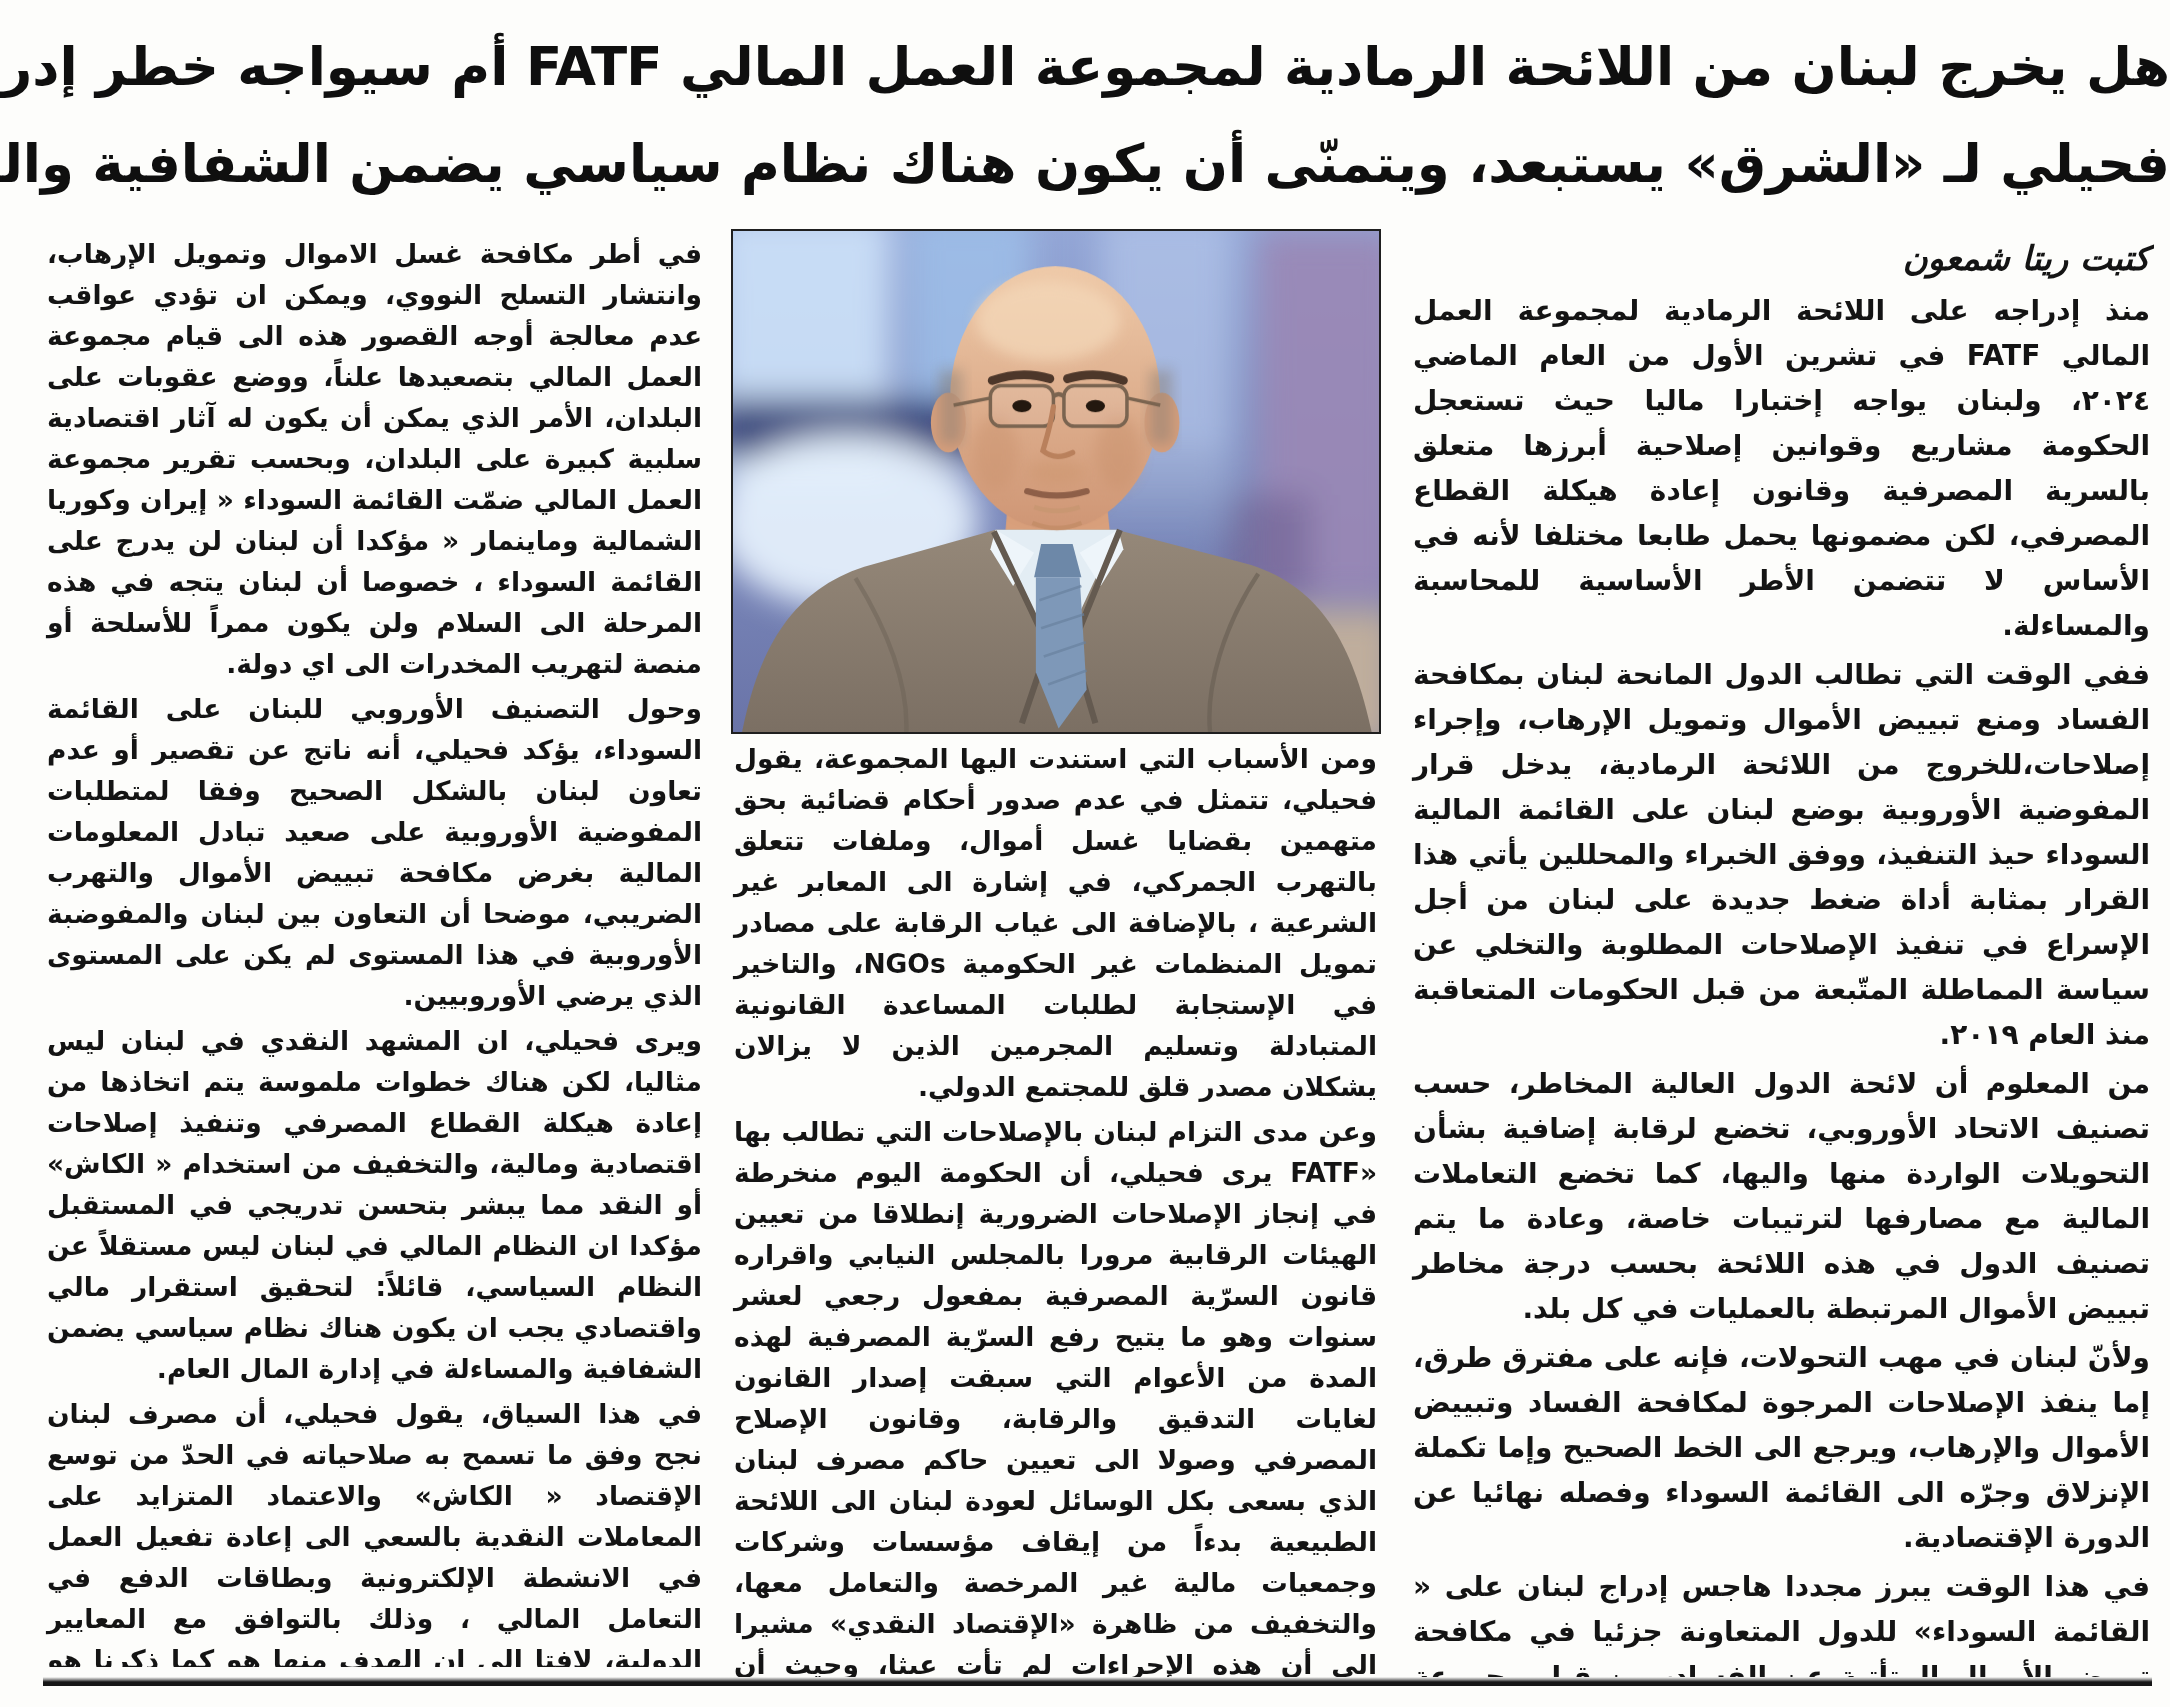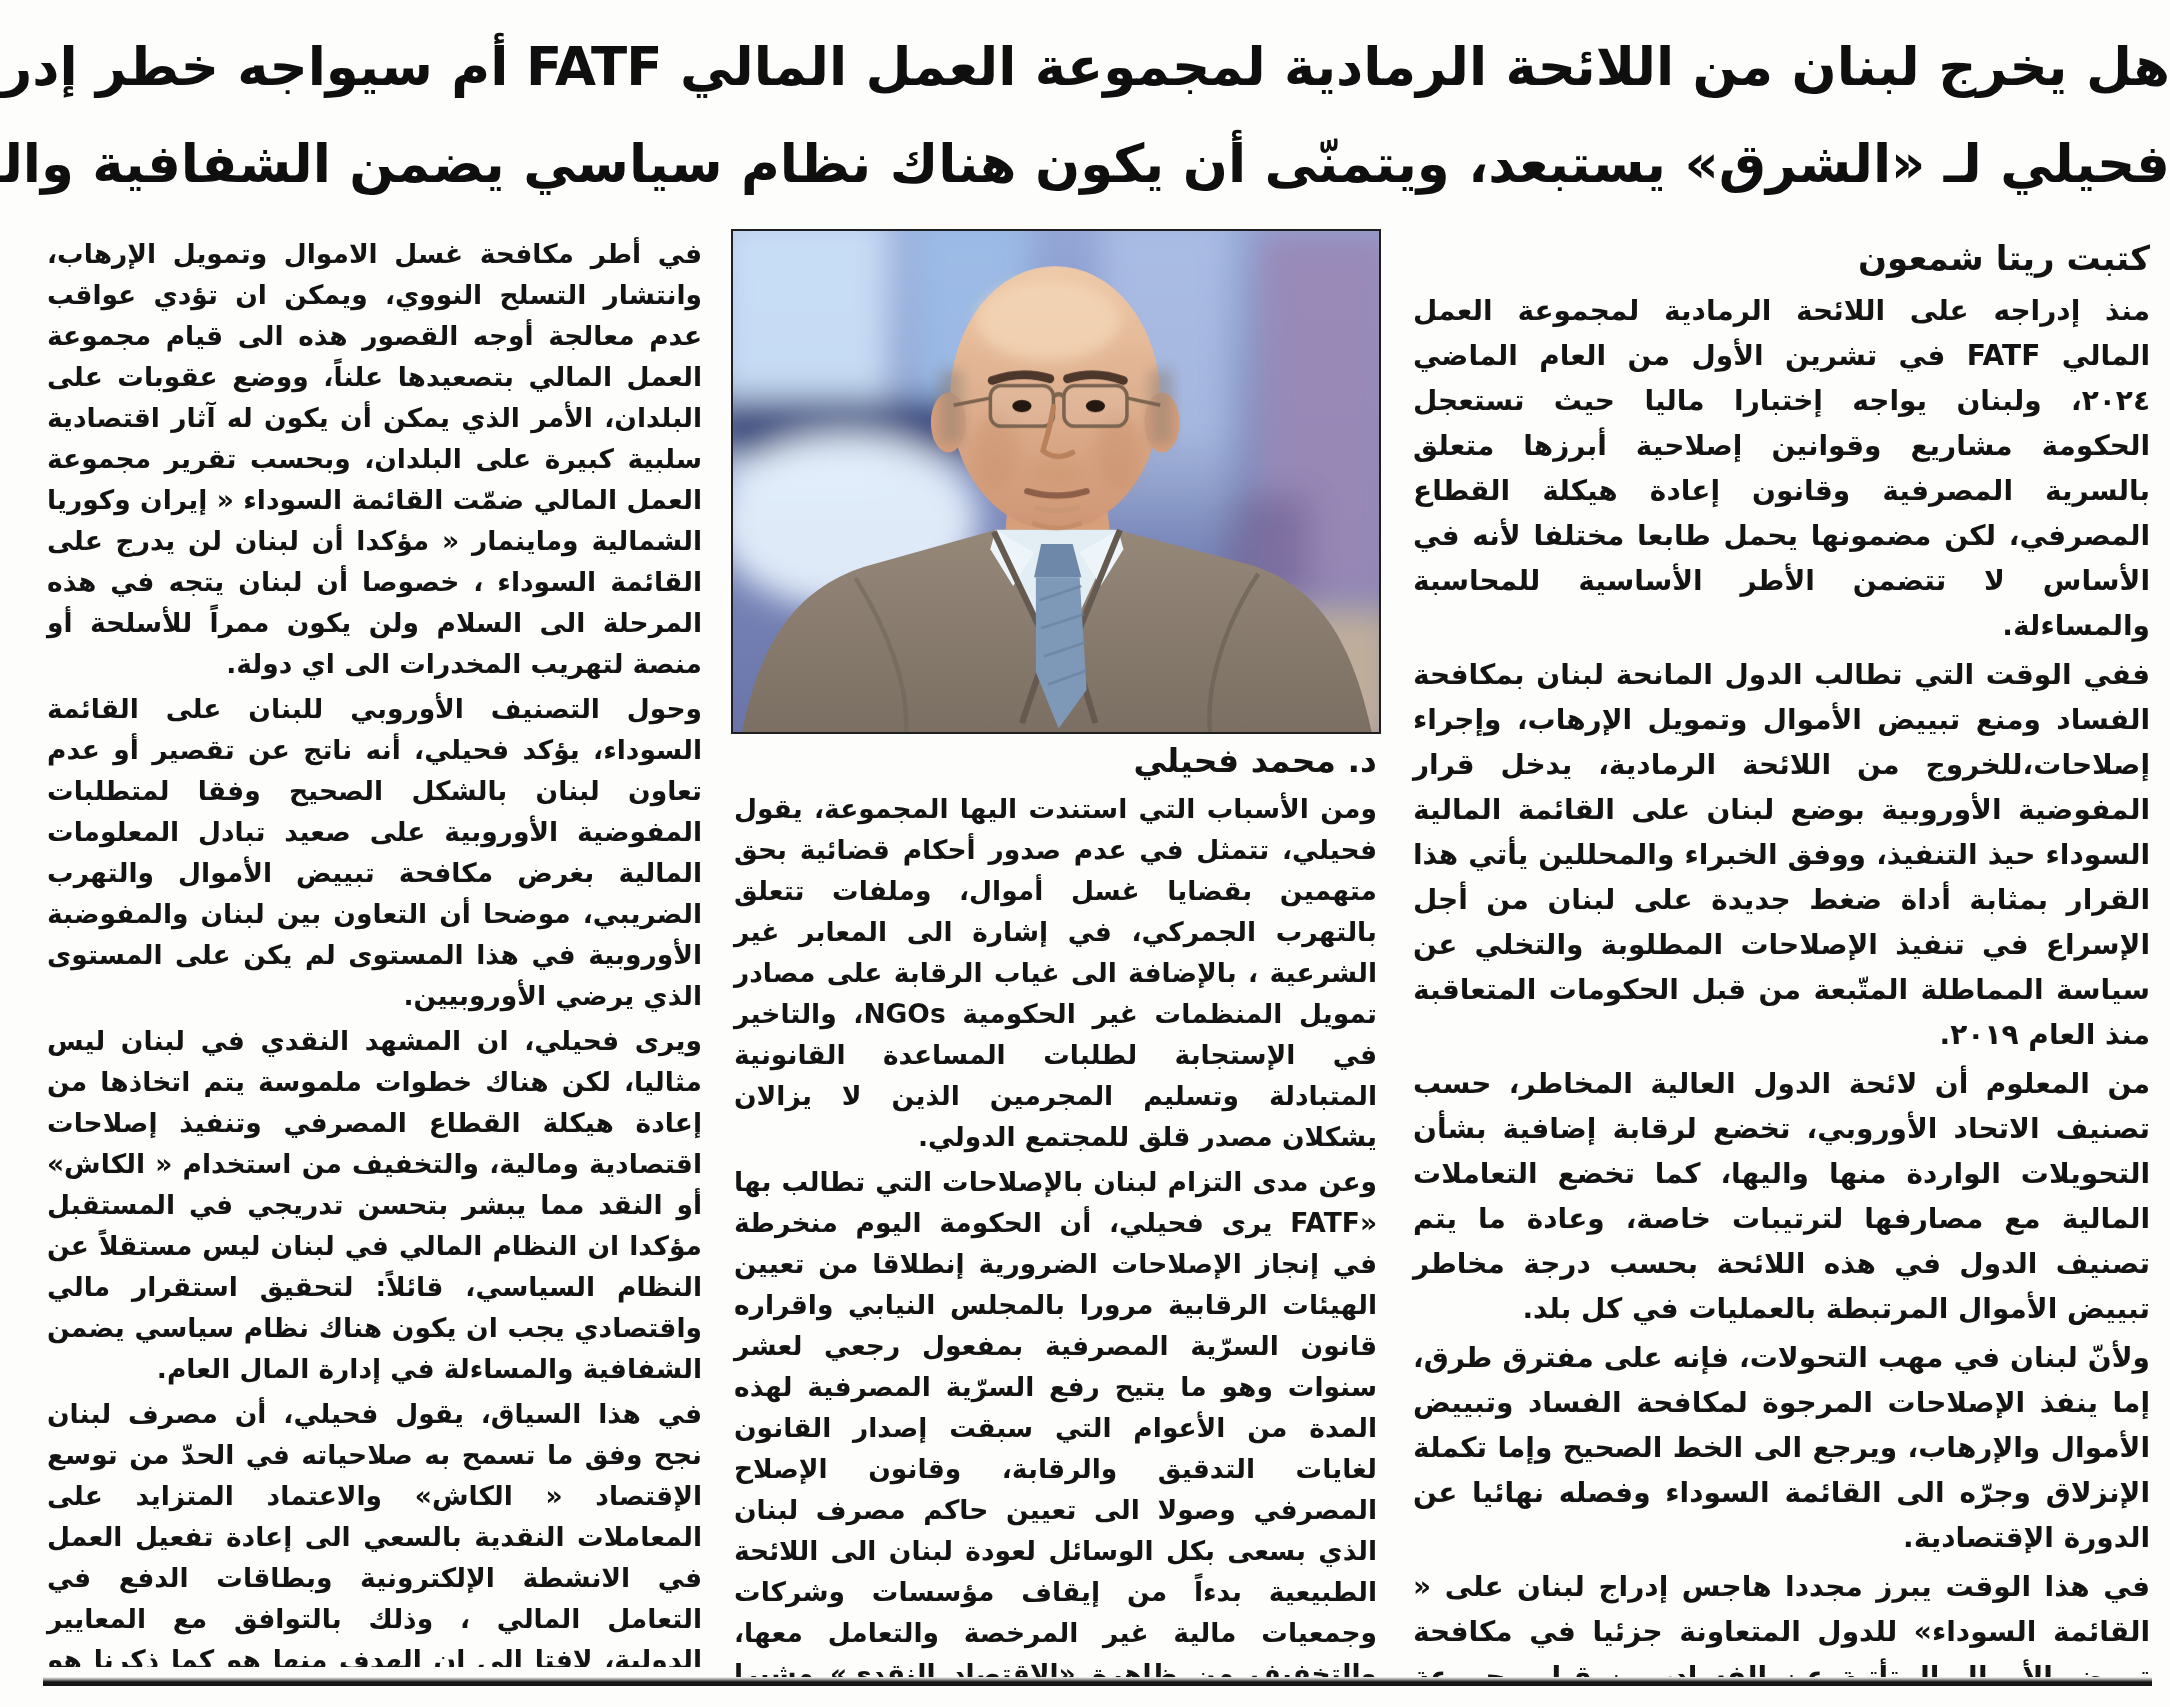--- a/index.html
+++ b/index.html
@@ -28,21 +28,21 @@
     text-align:justify;
     direction:rtl;
     overflow:hidden;
   }
   .col p{margin:4px;padding:0;}
   #col-right{right:16px;width:745px;height:1454px;font-size:28px;line-height:45px;font-weight:700;}
   #col-middle{right:789px;width:651px;height:1454px;font-weight:700;}
   #col-left{right:1464px;width:663px;height:1438px;font-size:26.5px;line-height:41px;font-weight:700;}
   .byline{
     font-size:34px;line-height:51px;font-weight:bold;
-    text-align:right;margin:0 0 5.3px 0;
+    text-align:right;margin:0 0 5.3px 0;font-style:italic;
   }
   .photo{
     width:646px;height:501px;
     border:2.6px solid #1f1f1f;
     background:#7d8fc0;
     overflow:hidden;
   }
   .photo svg{display:block;width:100%;height:100%;}
   .photo-caption{
     font-size:33px;line-height:46px;font-weight:bold;
@@ -154,21 +154,20 @@
       <ellipse cx="330" cy="199" rx="11" ry="7" fill="#23180f"></ellipse>
       <ellipse cx="414" cy="199" rx="11" ry="7" fill="#23180f"></ellipse>
 
       <path d="M366,200 C362,226 356,242 354,250 Q368,262 388,252" fill="none" stroke="#b9805c" stroke-width="6" stroke-linecap="round"></path>
       <ellipse cx="370" cy="274" rx="34" ry="13" fill="#c89166" opacity="0.35" filter="url(#blur8)"></ellipse>
       <path d="M336,296 Q370,306 404,296" stroke="#8e5f48" stroke-width="7" fill="none" stroke-linecap="round"></path>
       <path d="M344,314 Q370,323 396,314" stroke="#c79671" stroke-width="5" fill="none" opacity="0.8"></path>
       <path d="M342,332 Q370,344 398,332" stroke="#c08a64" stroke-width="5" fill="none" opacity="0.7"></path>
     </svg>
   </div>
-  <p class="photo-caption">د. محمد فحيلي</p>
   <div class="middle-text">
     <p>ومن الأسباب التي استندت اليها المجموعة، يقول فحيلي، تتمثل في عدم صدور أحكام قضائية بحق متهمين بقضايا غسل أموال، وملفات تتعلق بالتهرب الجمركي، في إشارة الى المعابر غير الشرعية ، بالإضافة الى غياب الرقابة على مصادر تمويل المنظمات غير الحكومية NGOs، والتاخير في الإستجابة لطلبات المساعدة القانونية المتبادلة وتسليم المجرمين الذين لا يزالان يشكلان مصدر قلق للمجتمع الدولي.</p>
     <p>وعن مدى التزام لبنان بالإصلاحات التي تطالب بها «FATF يرى فحيلي، أن الحكومة اليوم منخرطة في إنجاز الإصلاحات الضرورية إنطلاقا من تعيين الهيئات الرقابية مرورا بالمجلس النيابي واقراره قانون السرّية المصرفية بمفعول رجعي لعشر سنوات وهو ما يتيح رفع السرّية المصرفية لهذه المدة من الأعوام التي سبقت إصدار القانون لغايات التدقيق والرقابة، وقانون الإصلاح المصرفي وصولا الى تعيين حاكم مصرف لبنان الذي بسعى بكل الوسائل لعودة لبنان الى اللائحة الطبيعية بدءاً من إيقاف مؤسسات وشركات وجمعيات مالية غير المرخصة والتعامل معها، والتخفيف من ظاهرة «الإقتصاد النقدي» مشيرا الى أن هذه الإجراءات لم تأت عبثا، وحيث أن الالتزام سياسي واضح بتوصيات مجموعة العمل المالي وبتحسين القصور الاستراتيجي.</p>
 
   </div>
 </div>
 
 <div id="col-left" class="col">
   <p>في أطر مكافحة غسل الاموال وتمويل الإرهاب، وانتشار التسلح النووي، ويمكن ان تؤدي عواقب عدم معالجة أوجه القصور هذه الى قيام مجموعة العمل المالي بتصعيدها علناً، ووضع عقوبات على البلدان،  الأمر الذي يمكن أن يكون له آثار اقتصادية سلبية كبيرة على البلدان، وبحسب تقرير مجموعة العمل المالي ضمّت القائمة السوداء « إيران وكوريا الشمالية وماينمار « مؤكدا أن لبنان لن يدرج على القائمة السوداء ، خصوصا أن لبنان يتجه في هذه المرحلة الى السلام ولن يكون ممراً للأسلحة أو منصة لتهريب المخدرات الى اي دولة.</p>
   <p>وحول التصنيف الأوروبي للبنان على القائمة السوداء، يؤكد فحيلي، أنه ناتج عن تقصير أو عدم تعاون لبنان بالشكل الصحيح وفقا لمتطلبات المفوضية الأوروبية على صعيد تبادل المعلومات المالية بغرض مكافحة تبييض الأموال والتهرب الضريبي، موضحا أن التعاون بين لبنان والمفوضبة الأوروبية في هذا المستوى لم يكن على المستوى الذي يرضي الأوروبيين.</p>

